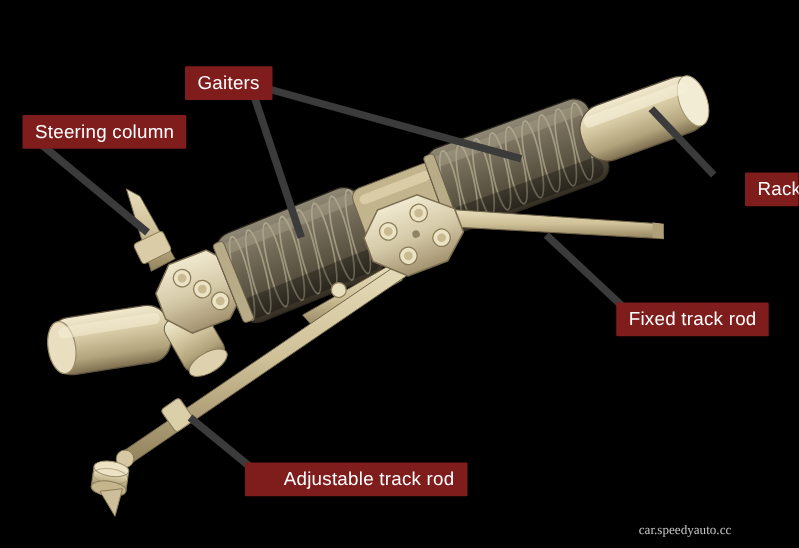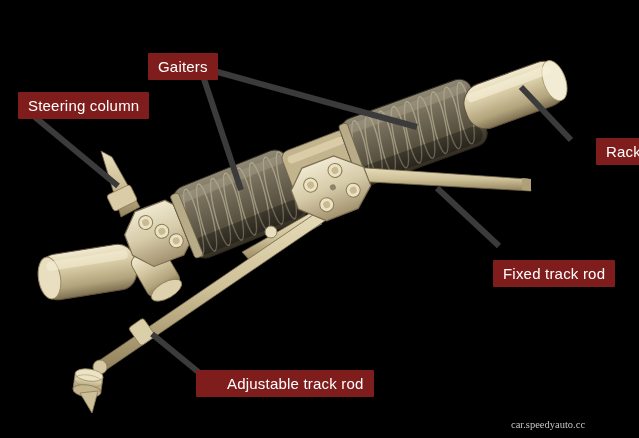--- a/index.html
+++ b/index.html
@@ -9,21 +9,21 @@
   }
   .stage svg{position:absolute;left:0;top:0;}
   .callout{
     position:absolute;background:#7f1d1d;color:#fff;font-weight:normal;
     font-size:15px;line-height:19px;padding:4px 10px;white-space:nowrap;
     border-radius:1px;letter-spacing:.2px;z-index:3;
   }
   .lbl-steering-column{left:18px;top:92px;}
   .lbl-gaiters{left:148px;top:53px;}
   .lbl-rack{left:596px;top:138px;}
-  .lbl-fixed-track-rod{left:493px;top:242px;margin-top:18px;}
+  .lbl-fixed-track-rod{left:493px;top:242px;}
   .lbl-adjustable-track-rod{left:196px;top:370px;padding-left:31px;}
   .watermark{
     position:absolute;left:511px;top:419px;z-index:3;color:#c6c6c6;
     font-family:Liberation Serif, serif;font-size:10.5px;letter-spacing:0;
   }
 </style>
 </head>
 <body>
 
 <div class="stage">

